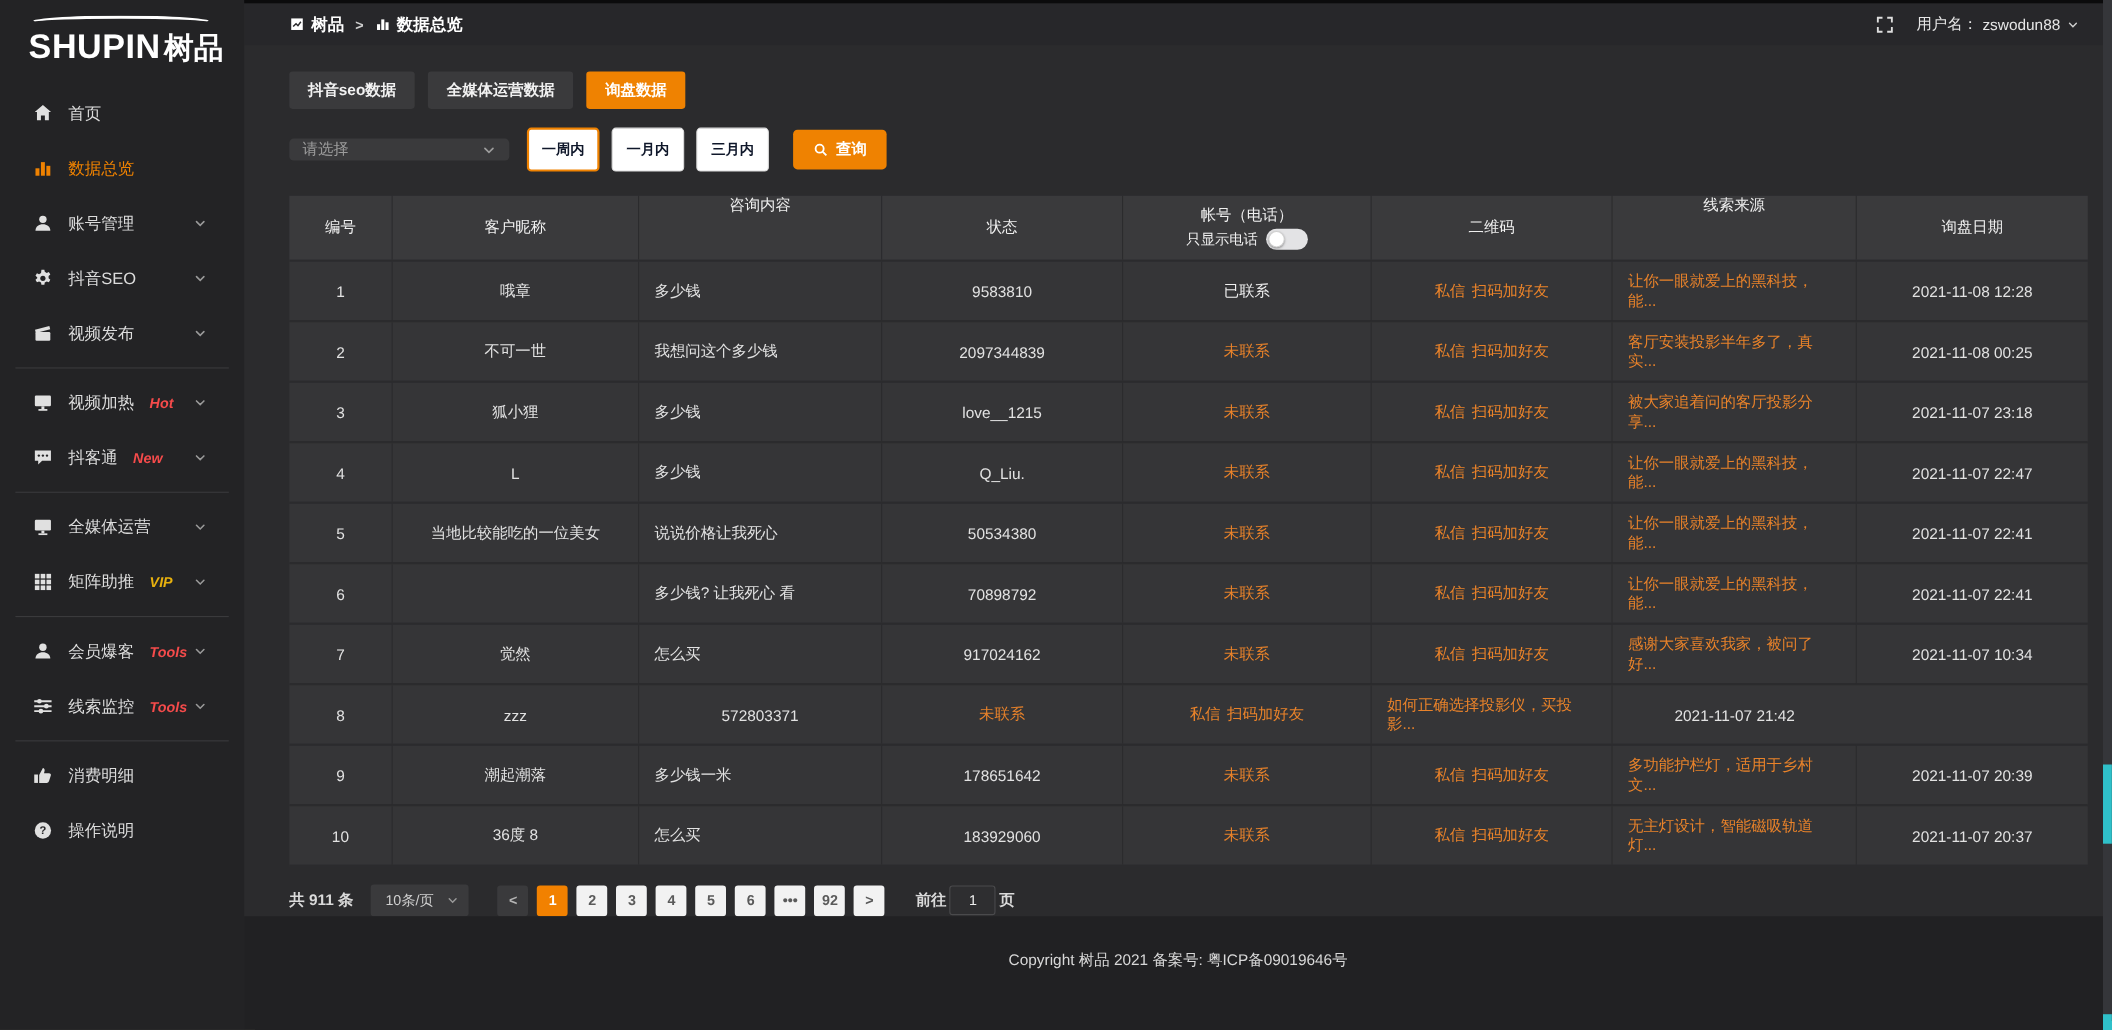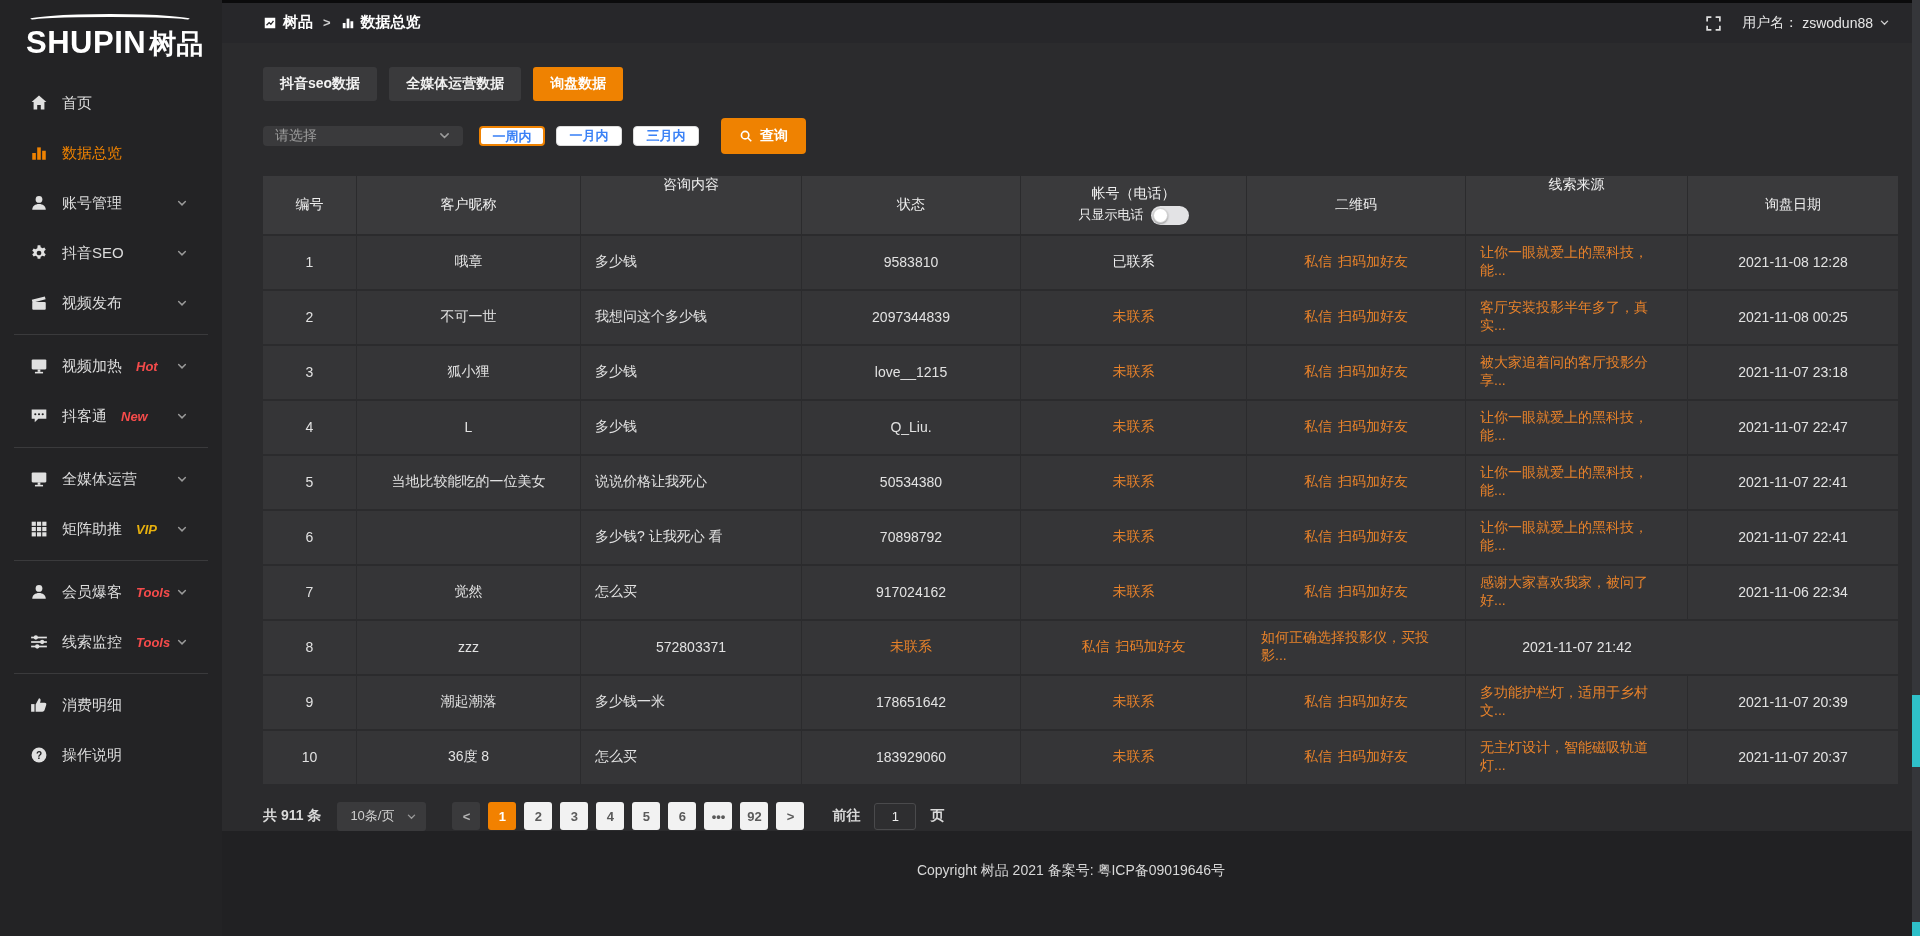--- a/index.html
+++ b/index.html
@@ -26,35 +26,35 @@
   .side-item .chev{margin-left:auto;width:12px;height:12px;color:#9a9a9a}
   .side-divider{height:1px;background:#3a3a3c;margin:6px 14px}
 
   
   .main{flex:1;display:flex;flex-direction:column;min-width:0}
   .topbar{height:47px;background:#27272a;border-top:3px solid #0b0b0c;display:flex;align-items:center;padding:0 30px 0 41px}
   .crumbs{display:flex;align-items:center;gap:10px;font-size:15px;font-weight:bold;color:#fff}
   .crumb{display:flex;align-items:center;gap:6px;cursor:pointer}
   .crumb .icn{width:14px;height:14px;color:#fff}
   .crumb-sep{color:#cfcfcf;font-size:13px;font-weight:bold}
-  .top-right{margin-left:auto;display:flex;align-items:flex-end;gap:20px;font-size:14px;color:#e6e6e6}
+  .top-right{margin-left:auto;display:flex;align-items:center;gap:20px;font-size:14px;color:#e6e6e6}
   .fs-btn{width:17px;height:17px;color:#dedede;cursor:pointer}
   .user-menu{display:flex;align-items:center;gap:4px;cursor:pointer}
   .user-menu .chev{width:11px;height:11px;color:#cfcfcf;margin-left:2px}
 
   .content{flex:1;padding:18px 22px 0 41px}
   .tabs-row{display:flex;gap:12px;margin-top:6px}
   .tab{height:34px;padding:0 17px;background:#3a3a3c;color:#f2f2f2;border:none;border-radius:3px;font-size:14px;font-weight:bold;cursor:pointer;font-family:inherit}
   .tab.active{background:#ef8201;color:#fff}
 
   .filter-row{display:flex;align-items:center;margin-top:17px}
   .select{width:200px;height:20px;background:#3a3a3c;border-radius:4px;display:flex;align-items:center;padding:0 12px;color:#9c9c9c;font-size:14px;cursor:pointer}
   .select .chev{margin-left:auto;width:13px;height:13px;color:#9c9c9c}
   .range-group{display:flex;gap:11px;margin-left:16px}
-  .range-btn{height:20px;width:66px;background:#fff;color:#3b82f6;border:1px solid #dcdcdc;border-radius:4px;font-size:13px;font-weight:bold;cursor:pointer;font-family:inherit}
+  .range-btn{height:40px;width:66px;background:#fff;color:#0f172a;border:1px solid #dcdcdc;border-radius:4px;font-size:13px;font-weight:bold;cursor:pointer;font-family:inherit}
   .range-btn.active{border:2px solid #ef8201}
   .search-btn{height:36px;padding:0 18px;margin-left:22px;background:#ef8201;color:#fff;border:none;border-radius:4px;font-size:14px;font-weight:bold;display:flex;align-items:center;gap:7px;cursor:pointer;font-family:inherit}
   .search-btn .icn{width:14px;height:14px}
 
   
   .table{margin-top:22px}
   .tr{display:grid;grid-template-columns:94px 224px 221px 219px 226px 219px 222px 1fr}
   .th,.td{display:flex;align-items:center;justify-content:center;border-right:1px solid #2b2b2d;padding:0 14px;min-height:53px;color:#e2e2e2}
   .th:last-child,.td:last-child{border-right:none}
   .thead .tr{background:#3a3a3c;border-bottom:2px solid #2b2b2d}
@@ -70,21 +70,21 @@
   .switch .knob{position:absolute;left:2px;top:2px;width:15px;height:15px;border-radius:50%;background:#fff;box-shadow:0 1px 2px rgba(0,0,0,.35);border:1px solid #d0d0d0}
 
   
   .pagination{display:flex;align-items:center;margin-top:16px;font-size:14px;color:#dadada;gap:8px}
   .total{margin-right:8px;font-weight:bold}
   .psize{height:29px;background:#3a3a3c;border-radius:3px;display:flex;align-items:center;padding:0 9px 0 13px;gap:12px;font-size:13px;color:#cfcfcf;cursor:pointer;margin-right:18px}
   .psize .chev{width:11px;height:11px;color:#9a9a9a}
   .pbtn{min-width:28px;height:28px;padding:0 5px;border-radius:3px;background:#f2f2f2;color:#5a5a5a;border:none;font-size:13px;font-weight:bold;cursor:pointer;display:flex;align-items:center;justify-content:center;font-family:inherit}
   .pbtn.dark{background:#3a3a3c;color:#b5b5b5}
   .pbtn.active{background:#f28100;color:#fff}
-  .goto{display:flex;align-items:center;gap:14px;margin-left:20px;font-weight:bold}
+  .goto{display:flex;align-items:center;gap:3px;margin-left:20px;font-weight:bold}
   .goto-input{width:42px;height:27px;background:#2e2e30;border:1px solid #4a4a4c;border-radius:3px;color:#eee;text-align:center;font-size:13px;font-family:inherit}
 
   
   .footer{height:114px;background:#212123;display:flex;justify-content:center;padding-top:31px;font-size:14px;color:#d8d8d8}
 
   
   .scrolltrack{position:fixed;top:0;right:0;width:8px;height:936px;background:#35363a}
   .scrollthumb{position:absolute;right:0;width:8px;background:#2fc0c9}
   .thumb-a{top:695px;height:72px}
   .thumb-b{top:922px;height:14px}
@@ -520,21 +520,21 @@
               <div class="td">
                 <span class="status-pending">未联系</span>
               </div>
               <div class="td qr-cell">
                 <a class="link">私信</a>
                 <a class="link">扫码加好友</a>
               </div>
               <div class="td left">
                 <a class="link">感谢大家喜欢我家，被问了好...</a>
               </div>
-              <div class="td">2021-11-06 22:34</div>
+              <div class="td">2021-11-07 10:34</div>
             </div>
             <div class="tr">
               <div class="td">8</div>
               <div class="td">zzz</div>
               <div class="td">572803371</div>
               <div class="td">
                 <span class="status-pending">未联系</span>
               </div>
               <div class="td qr-cell">
                 <a class="link">私信</a>

